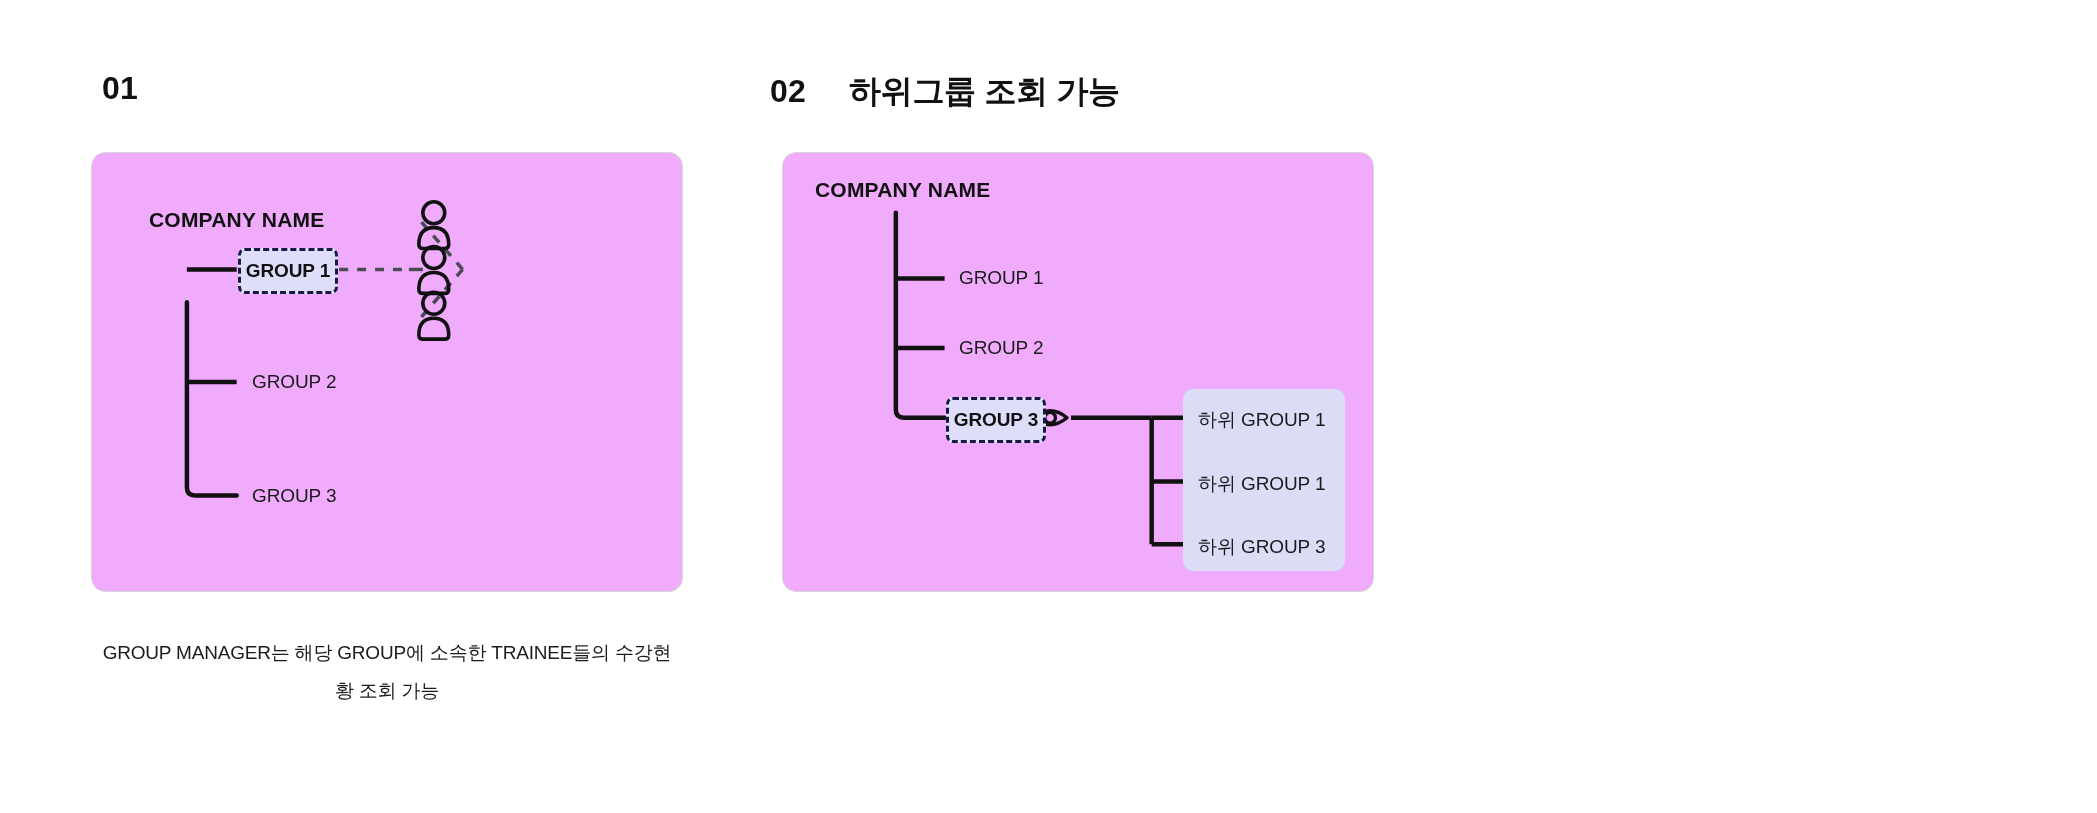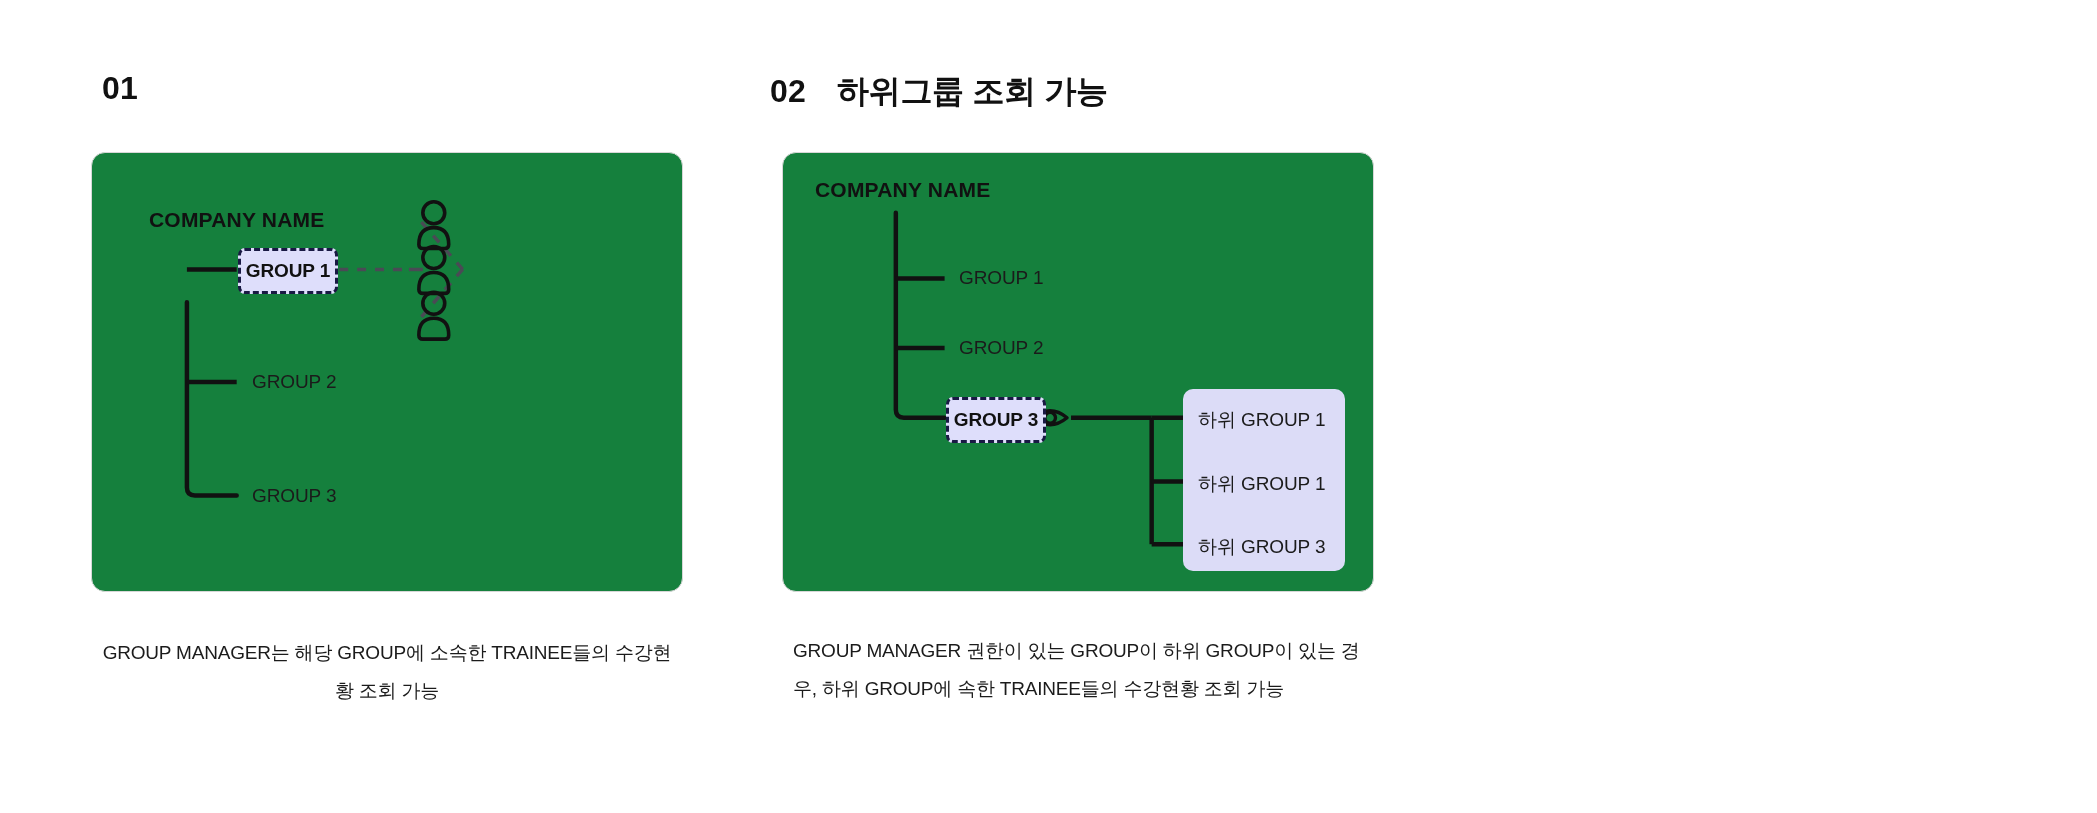--- a/index.html
+++ b/index.html
@@ -34,26 +34,26 @@
     letter-spacing: 0.2px;
   }
   .section-heading .ttl {
     font-size: 32px;
     font-weight: 700;
     letter-spacing: -0.3px;
   }
   #heading-1 { left: 102px; top: 70px; }
   #heading-1 .ttl { margin-left: 19px; }
   #heading-2 { left: 770px; top: 70px; }
-  #heading-2 .ttl { margin-left: 31px; }
+  #heading-2 .ttl { margin-left: 43px; }
 
   
   .panel {
     position: absolute;
-    background: #15803d;
+    background: #f0abfc;
     border: 1.5px solid #d7d7d7;
     border-radius: 14px;
     box-sizing: border-box;
     overflow: hidden;
   }
   #panel-1 { left: 91px;  top: 152px; width: 592px; height: 440px; }
   #panel-2 { left: 782px; top: 152px; width: 592px; height: 440px; }
 
   .panel svg.diagram {
     position: absolute;
@@ -222,15 +222,14 @@
       <span>GROUP 3</span>
     </div>
 
     <div class="subgroup-label" style="left:415px; top:254px;">하위 GROUP 1</div>
     <div class="subgroup-label" style="left:415px; top:318px;">하위 GROUP 1</div>
     <div class="subgroup-label" style="left:415px; top:381px;">하위 GROUP 3</div>
   </div>
 
   <div class="caption" id="caption-1">GROUP MANAGER는 해당 GROUP에 소속한 TRAINEE들의 수강현황 조회 가능</div>
 
-  <div class="caption" id="caption-2">GROUP MANAGER 권한이 있는 GROUP이 하위 GROUP이 있는 경우, 하위 GROUP에 속한 TRAINEE들의 수강현황 조회 가능</div>
 
 </div>
 
 </body></html>

